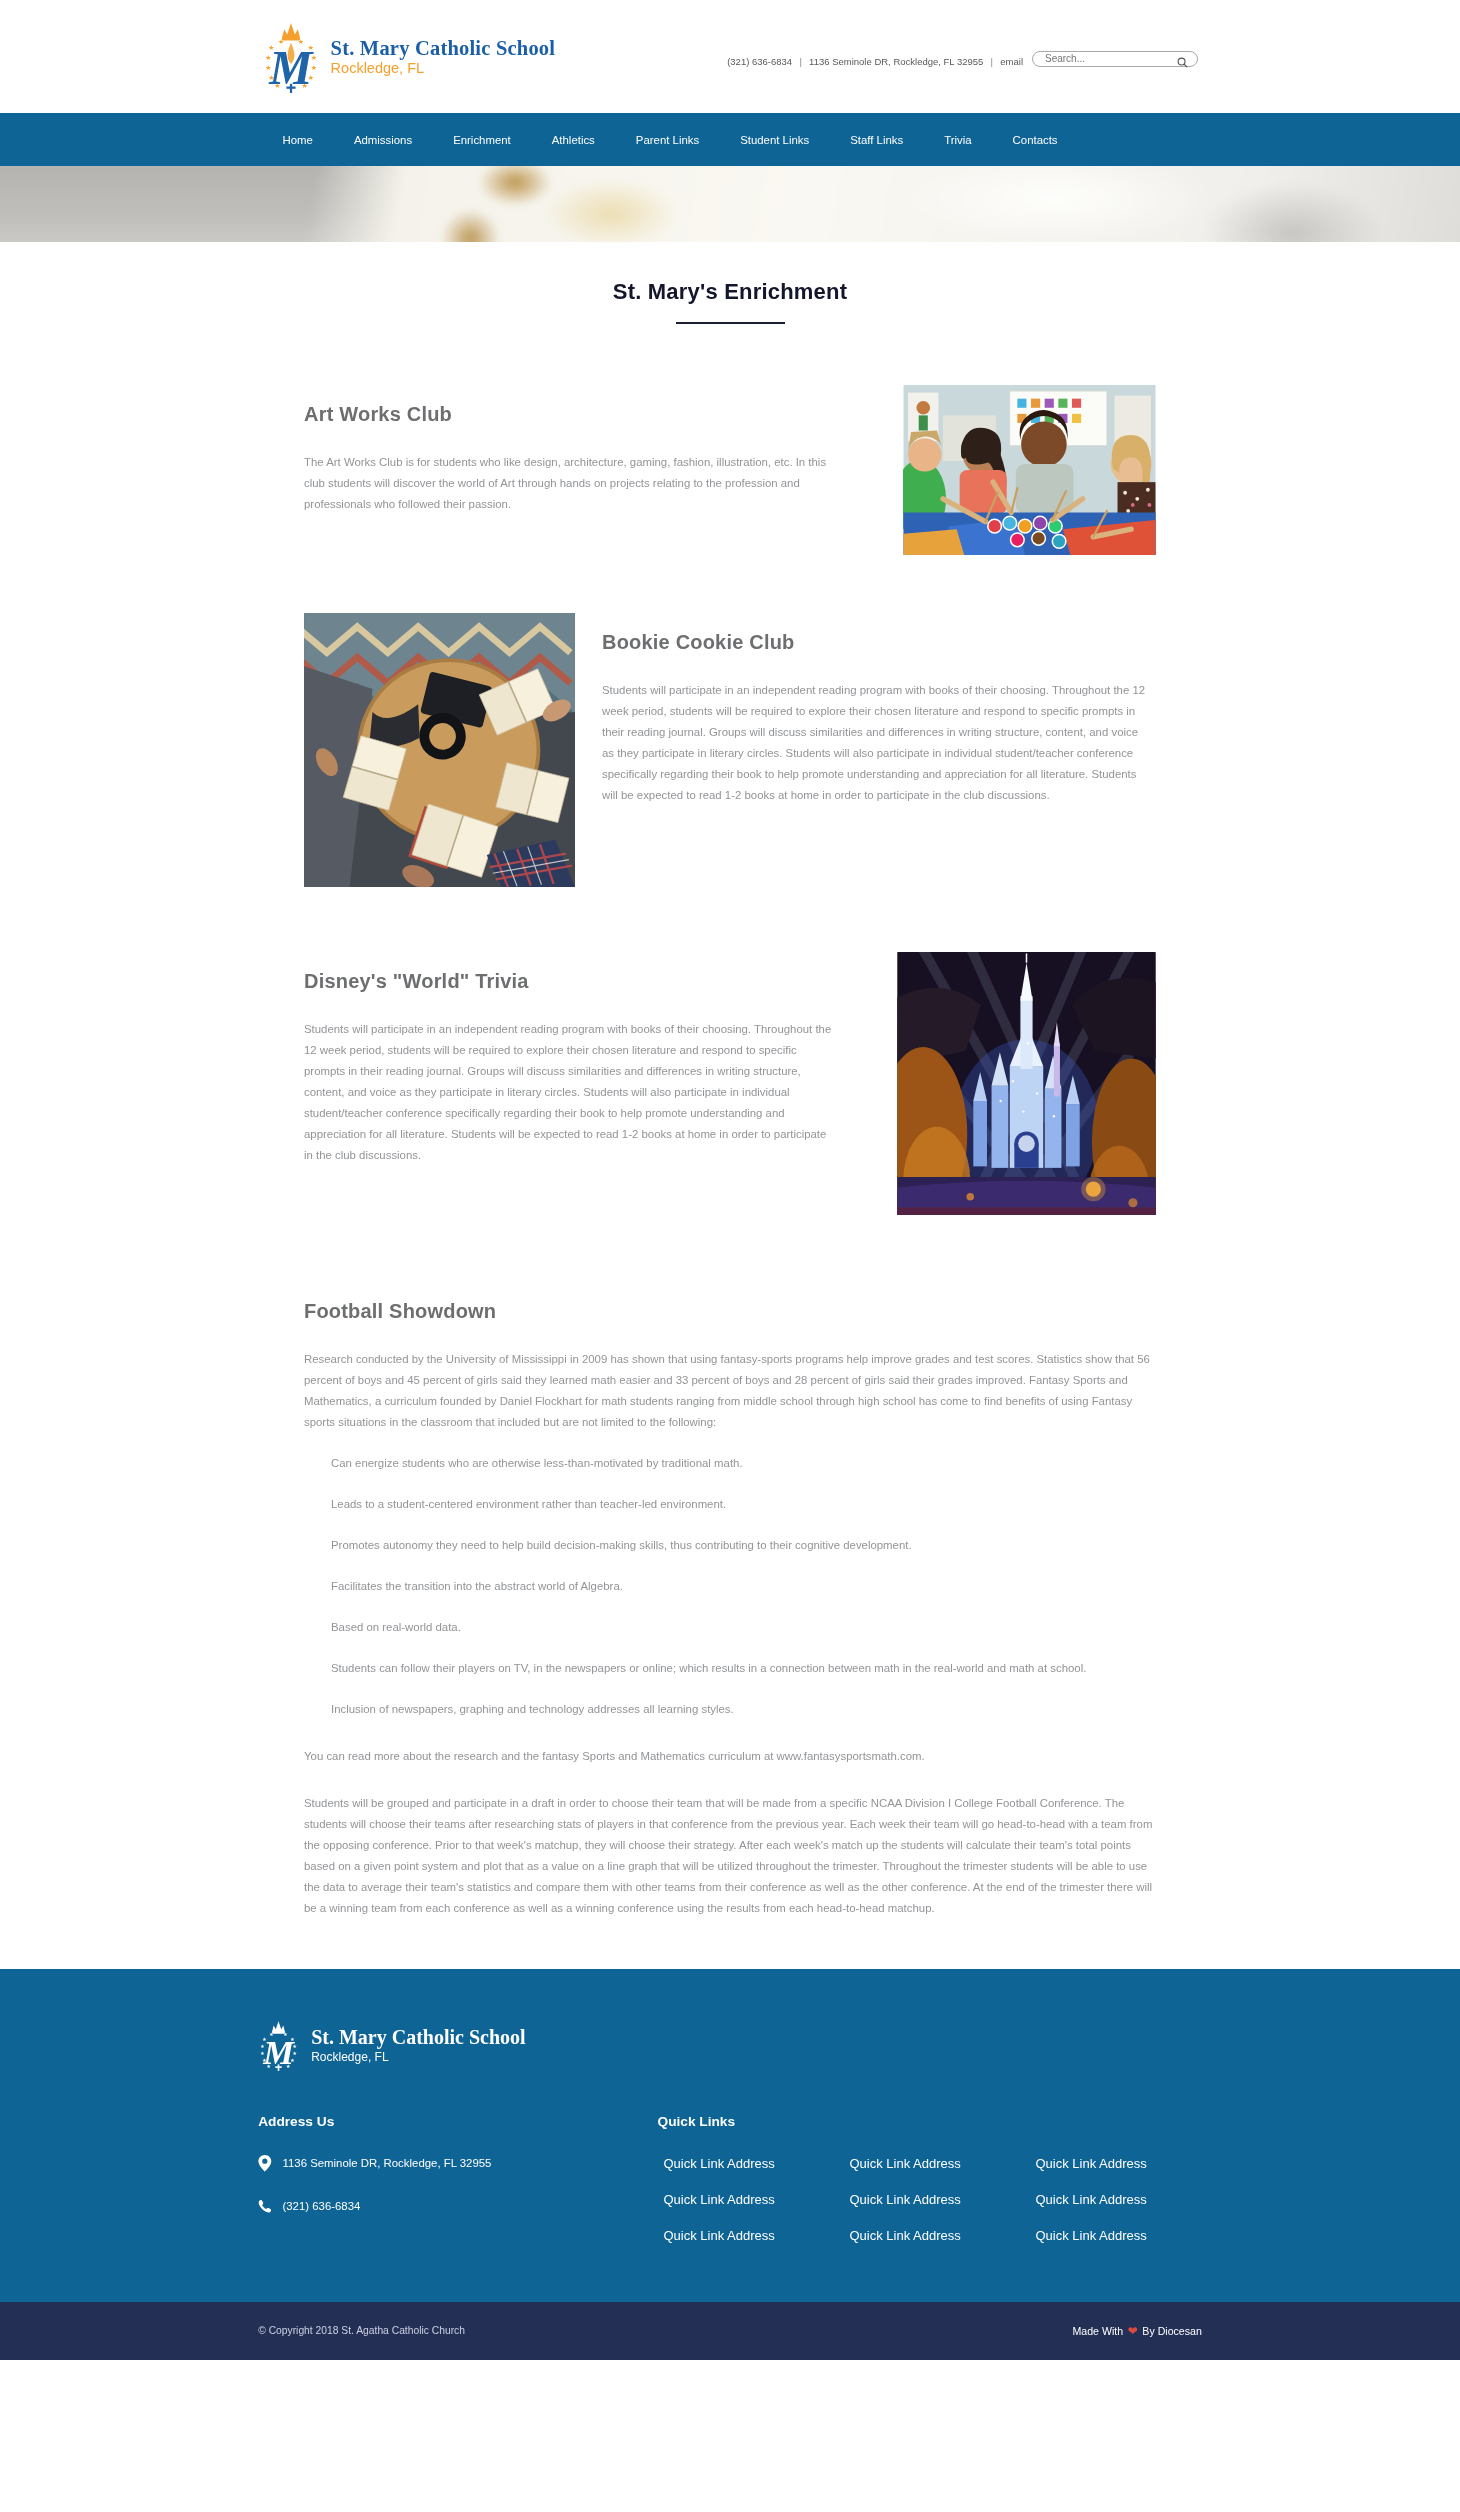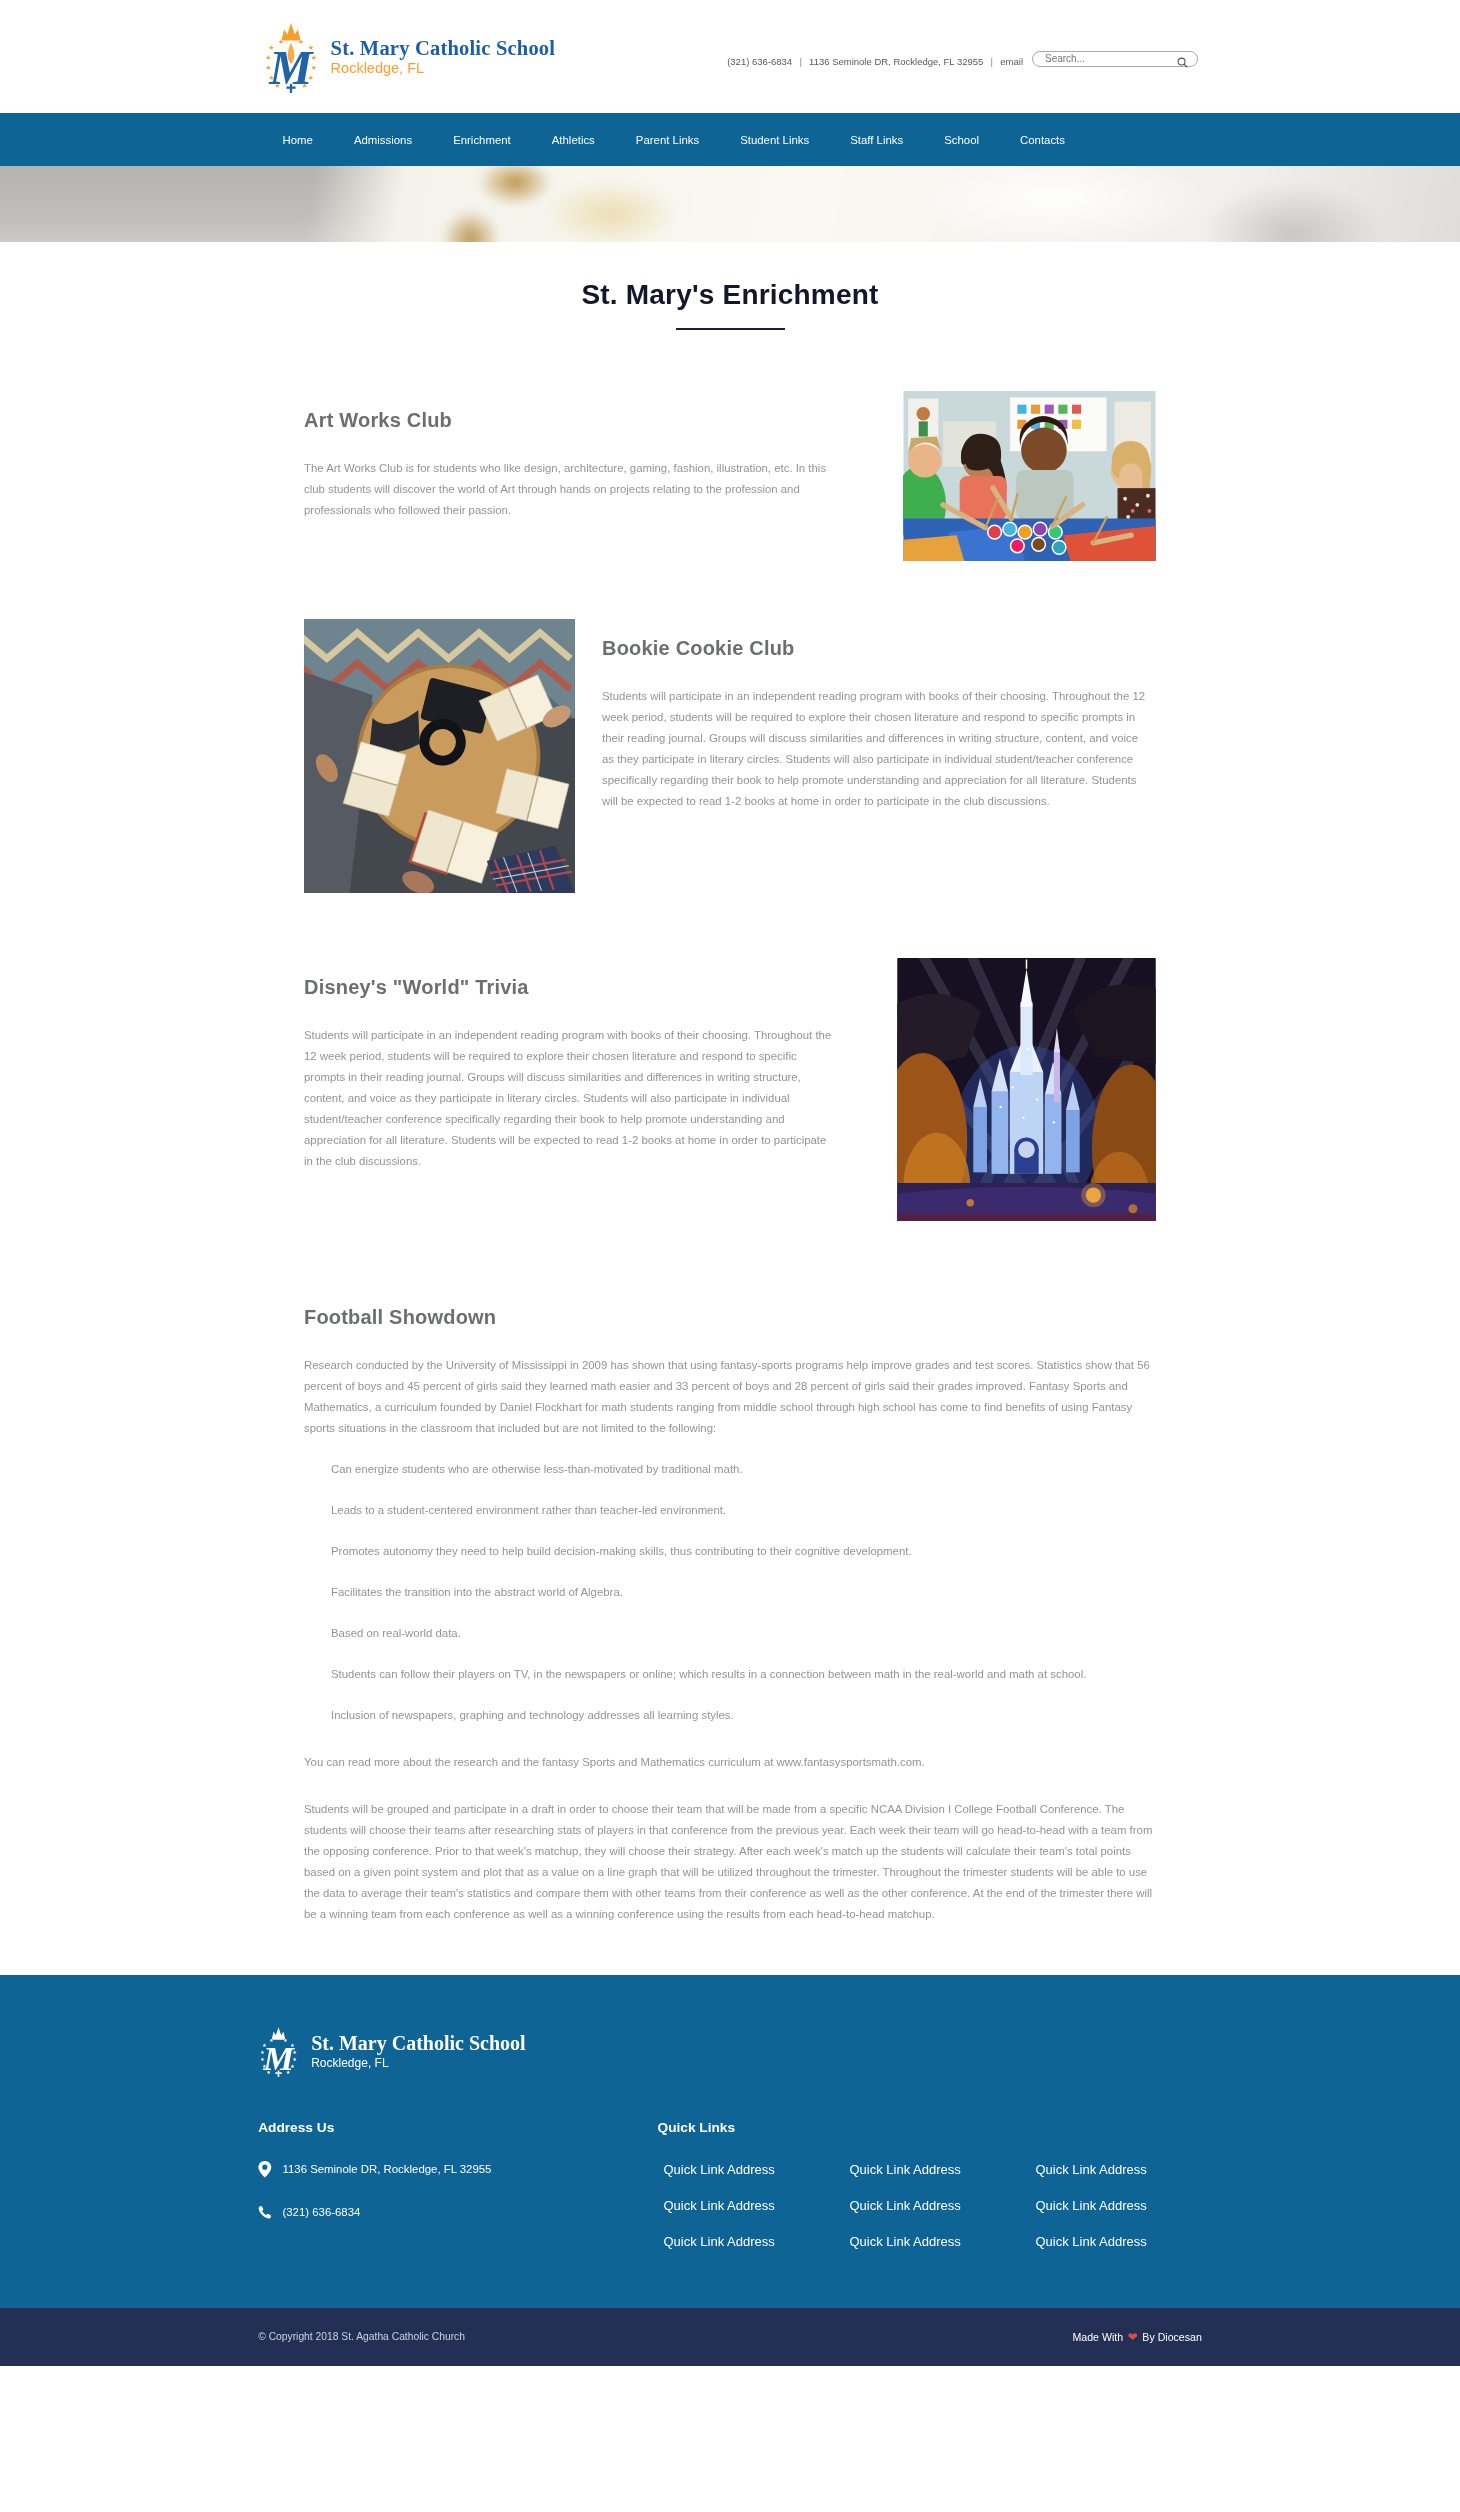--- a/index.html
+++ b/index.html
@@ -38,21 +38,21 @@
       radial-gradient(ellipse 42px 42px at 32.5% 85%, rgba(170,122,38,.75), transparent 70%),
       radial-gradient(ellipse 91px 46px at 42% 60%, rgba(226,200,120,.5), transparent 75%),
       radial-gradient(ellipse 228px 68px at 72% 45%, rgba(255,255,253,.9), transparent 70%),
       radial-gradient(ellipse 122px 68px at 88% 80%, rgba(190,189,185,.8), transparent 75%),
       linear-gradient(100deg, rgba(0,0,0,0) 0%, rgba(0,0,0,0) 22%, #f4f2ea 28%, #faf8f2 55%, #f0efeb 85%, #dddcd8 100%),
       linear-gradient(180deg, #b2b1ae 0%, #bebdba 60%, #cfcecb 100%);
   }
 
   
   .main { width:852px; margin:0 auto; padding-top:37px; }
-  .page-title { text-align:center; font-size:28px; font-weight:700; color:#14162b; letter-spacing:0.2px; }
+  .page-title { text-align:center; font-size:22px; font-weight:700; color:#14162b; letter-spacing:0.2px; }
   .title-underline { width:109px; height:2.3px; background:#1c1e38; margin:16.7px auto 0; }
 
   .section { display:flex; align-items:flex-start; }
   .section h2 { font-size:20px; font-weight:700; color:#6d6e70; letter-spacing:0.2px; }
   .section p, .main p { font-size:11.4px; line-height:21px; color:#929497; }
   .text-col { padding-top:18px; }
   .text-col p { margin-top:26px; }
 
   .sec-art { margin-top:61px; }
   .sec-art .text-col { width:532px; }
@@ -165,21 +165,21 @@
       <li>
           <a>Parent Links</a>
         </li>
       <li>
           <a>Student Links</a>
         </li>
       <li>
           <a>Staff Links</a>
         </li>
       <li>
-          <a>School</a>
+          <a>Trivia</a>
         </li>
       <li>
           <a>Contacts</a>
         </li>
     </ul>
   </div>
 </nav>
 
 <div class="hero">
   <div class="hero-img"></div>

